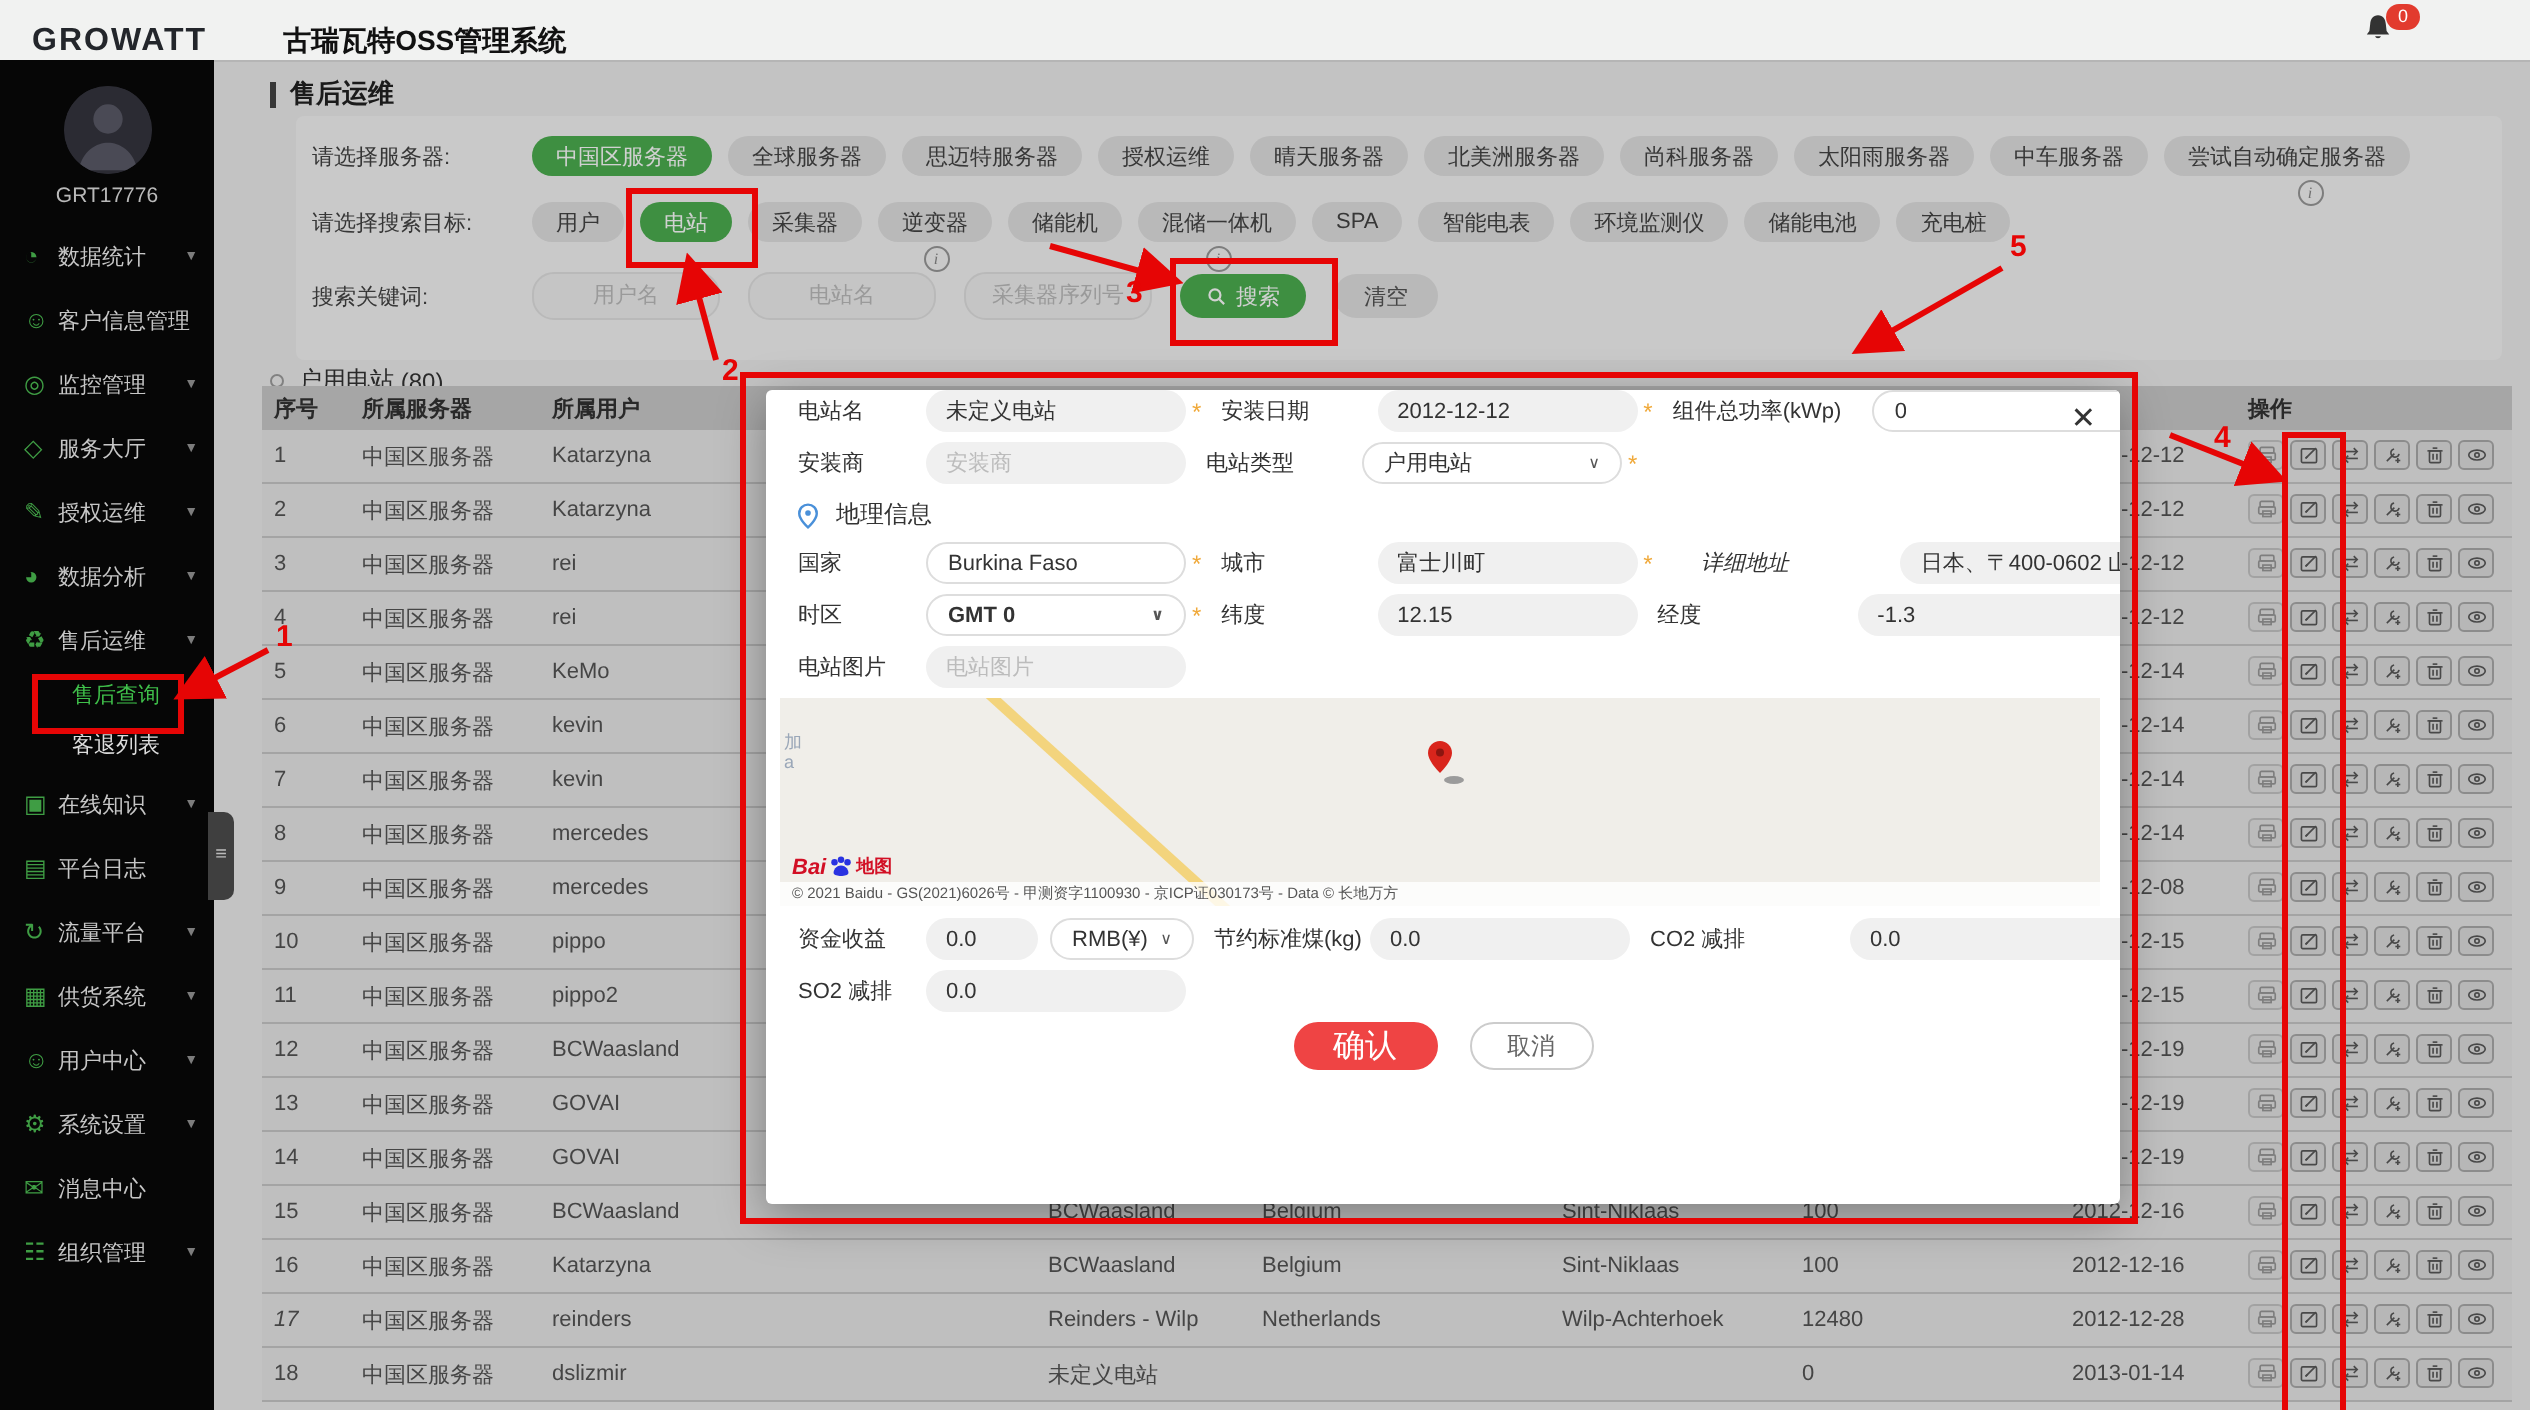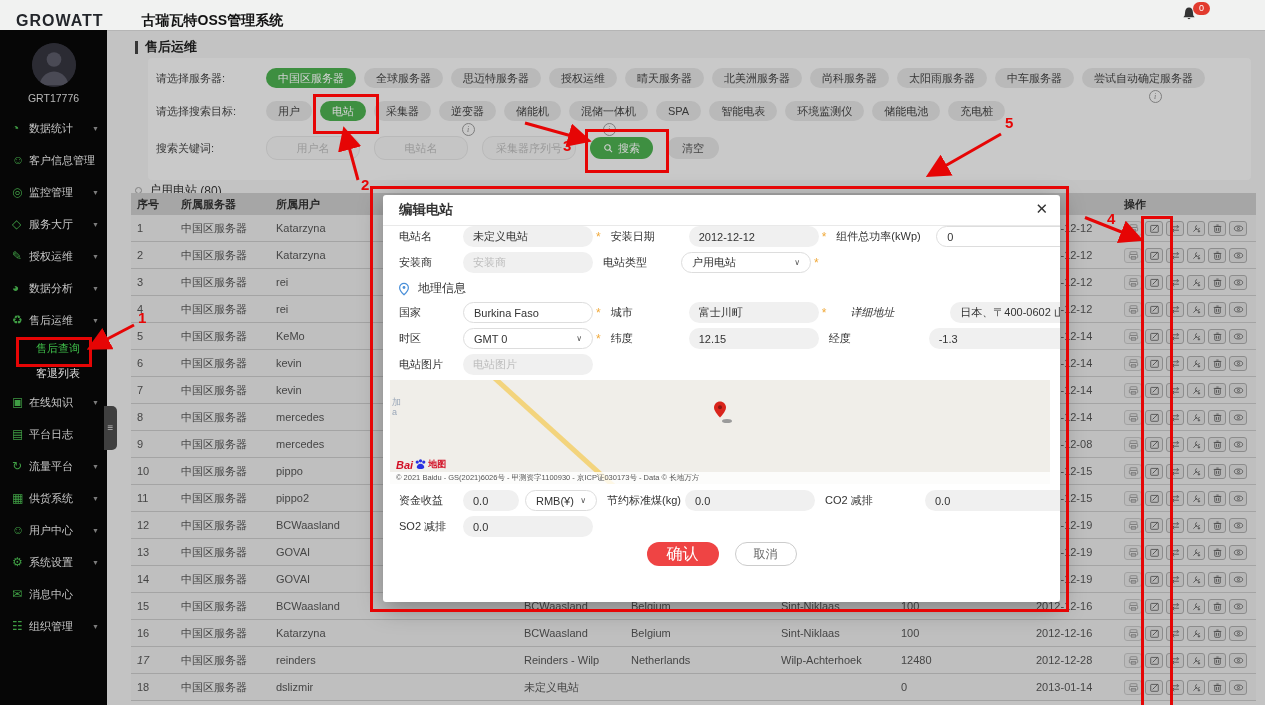--- a/index.html
+++ b/index.html
@@ -1171,23 +1171,20 @@
               </svg>
             </button></span>
         </div>
       </div>
   </div>
 </div>
 
 <div id="dim"></div>
 
 <div id="modal">
-  <div id="modal-head">
-    <span>编辑电站</span>
-  </div>
   <span id="modal-close">✕</span>
   <div id="modal-form-a">
       <div class="frow">
         <span class="flabel" style="width: 64px;">电站名</span>
         <div class="finput gray" style="width: 130px;">
           <span class="ftext">未定义电站</span>
         </div>
         <span class="req">*</span>
         <span class="flabel" style="width: 78px; margin-left: 10px;">安装日期</span>
         <div class="finput gray" style="width: 130px;">
@@ -1229,21 +1226,21 @@
           <span class="ftext">富士川町</span>
         </div>
         <span class="req">*</span>
         <span class="flabel" style="width: 100px; margin-left: 24px; font-style: italic;">详细地址</span>
         <div class="finput gray" style="width: 150px;">
           <span class="ftext">日本、〒400-0602 山梨県南巨摩郡</span>
         </div>
       </div>
       <div class="frow">
         <span class="flabel" style="width: 64px;">时区</span>
-        <div class="finput select" style="width: 130px;">
+        <div class="finput select" style="width: 130px; font-weight: bold;">
           <span class="ftext">GMT 0</span>
           <span class="chev">∨</span>
         </div>
         <span class="req">*</span>
         <span class="flabel" style="width: 78px; margin-left: 10px;">纬度</span>
         <div class="finput gray" style="width: 130px;">
           <span class="ftext">12.15</span>
         </div>
         <span class="flabel" style="width: 100px; margin-left: 10px;">经度</span>
         <div class="finput gray" style="width: 150px;">

